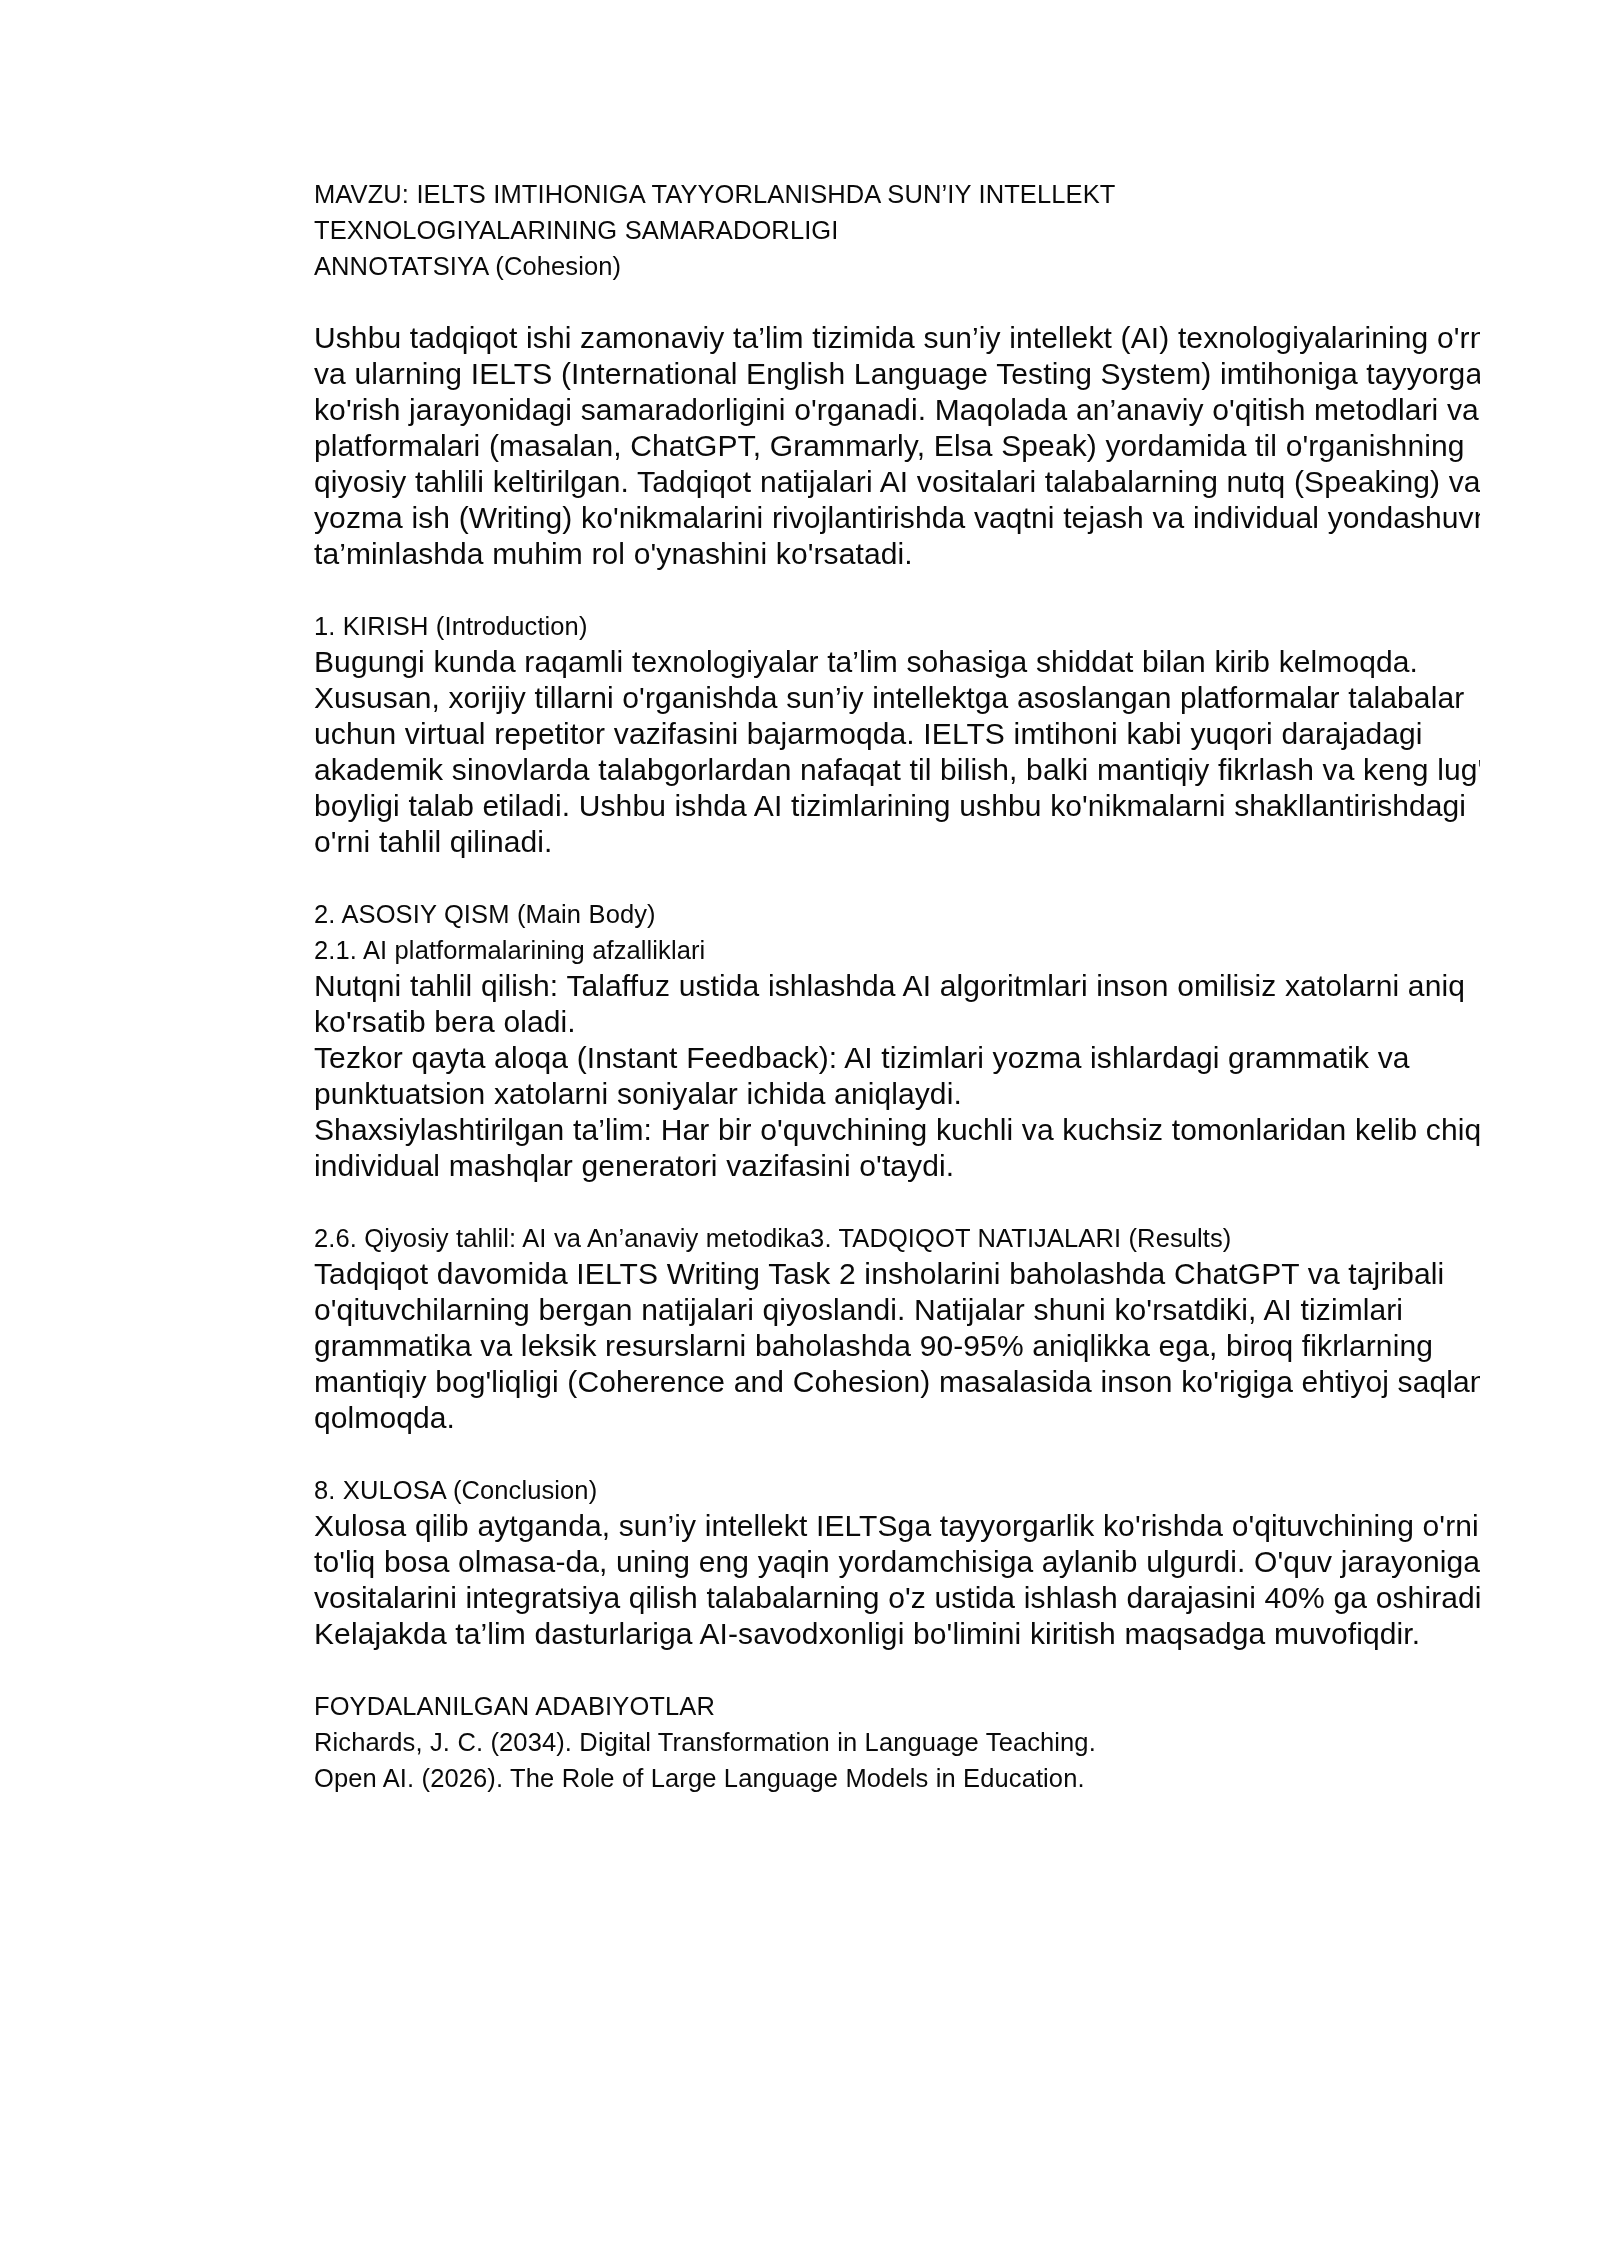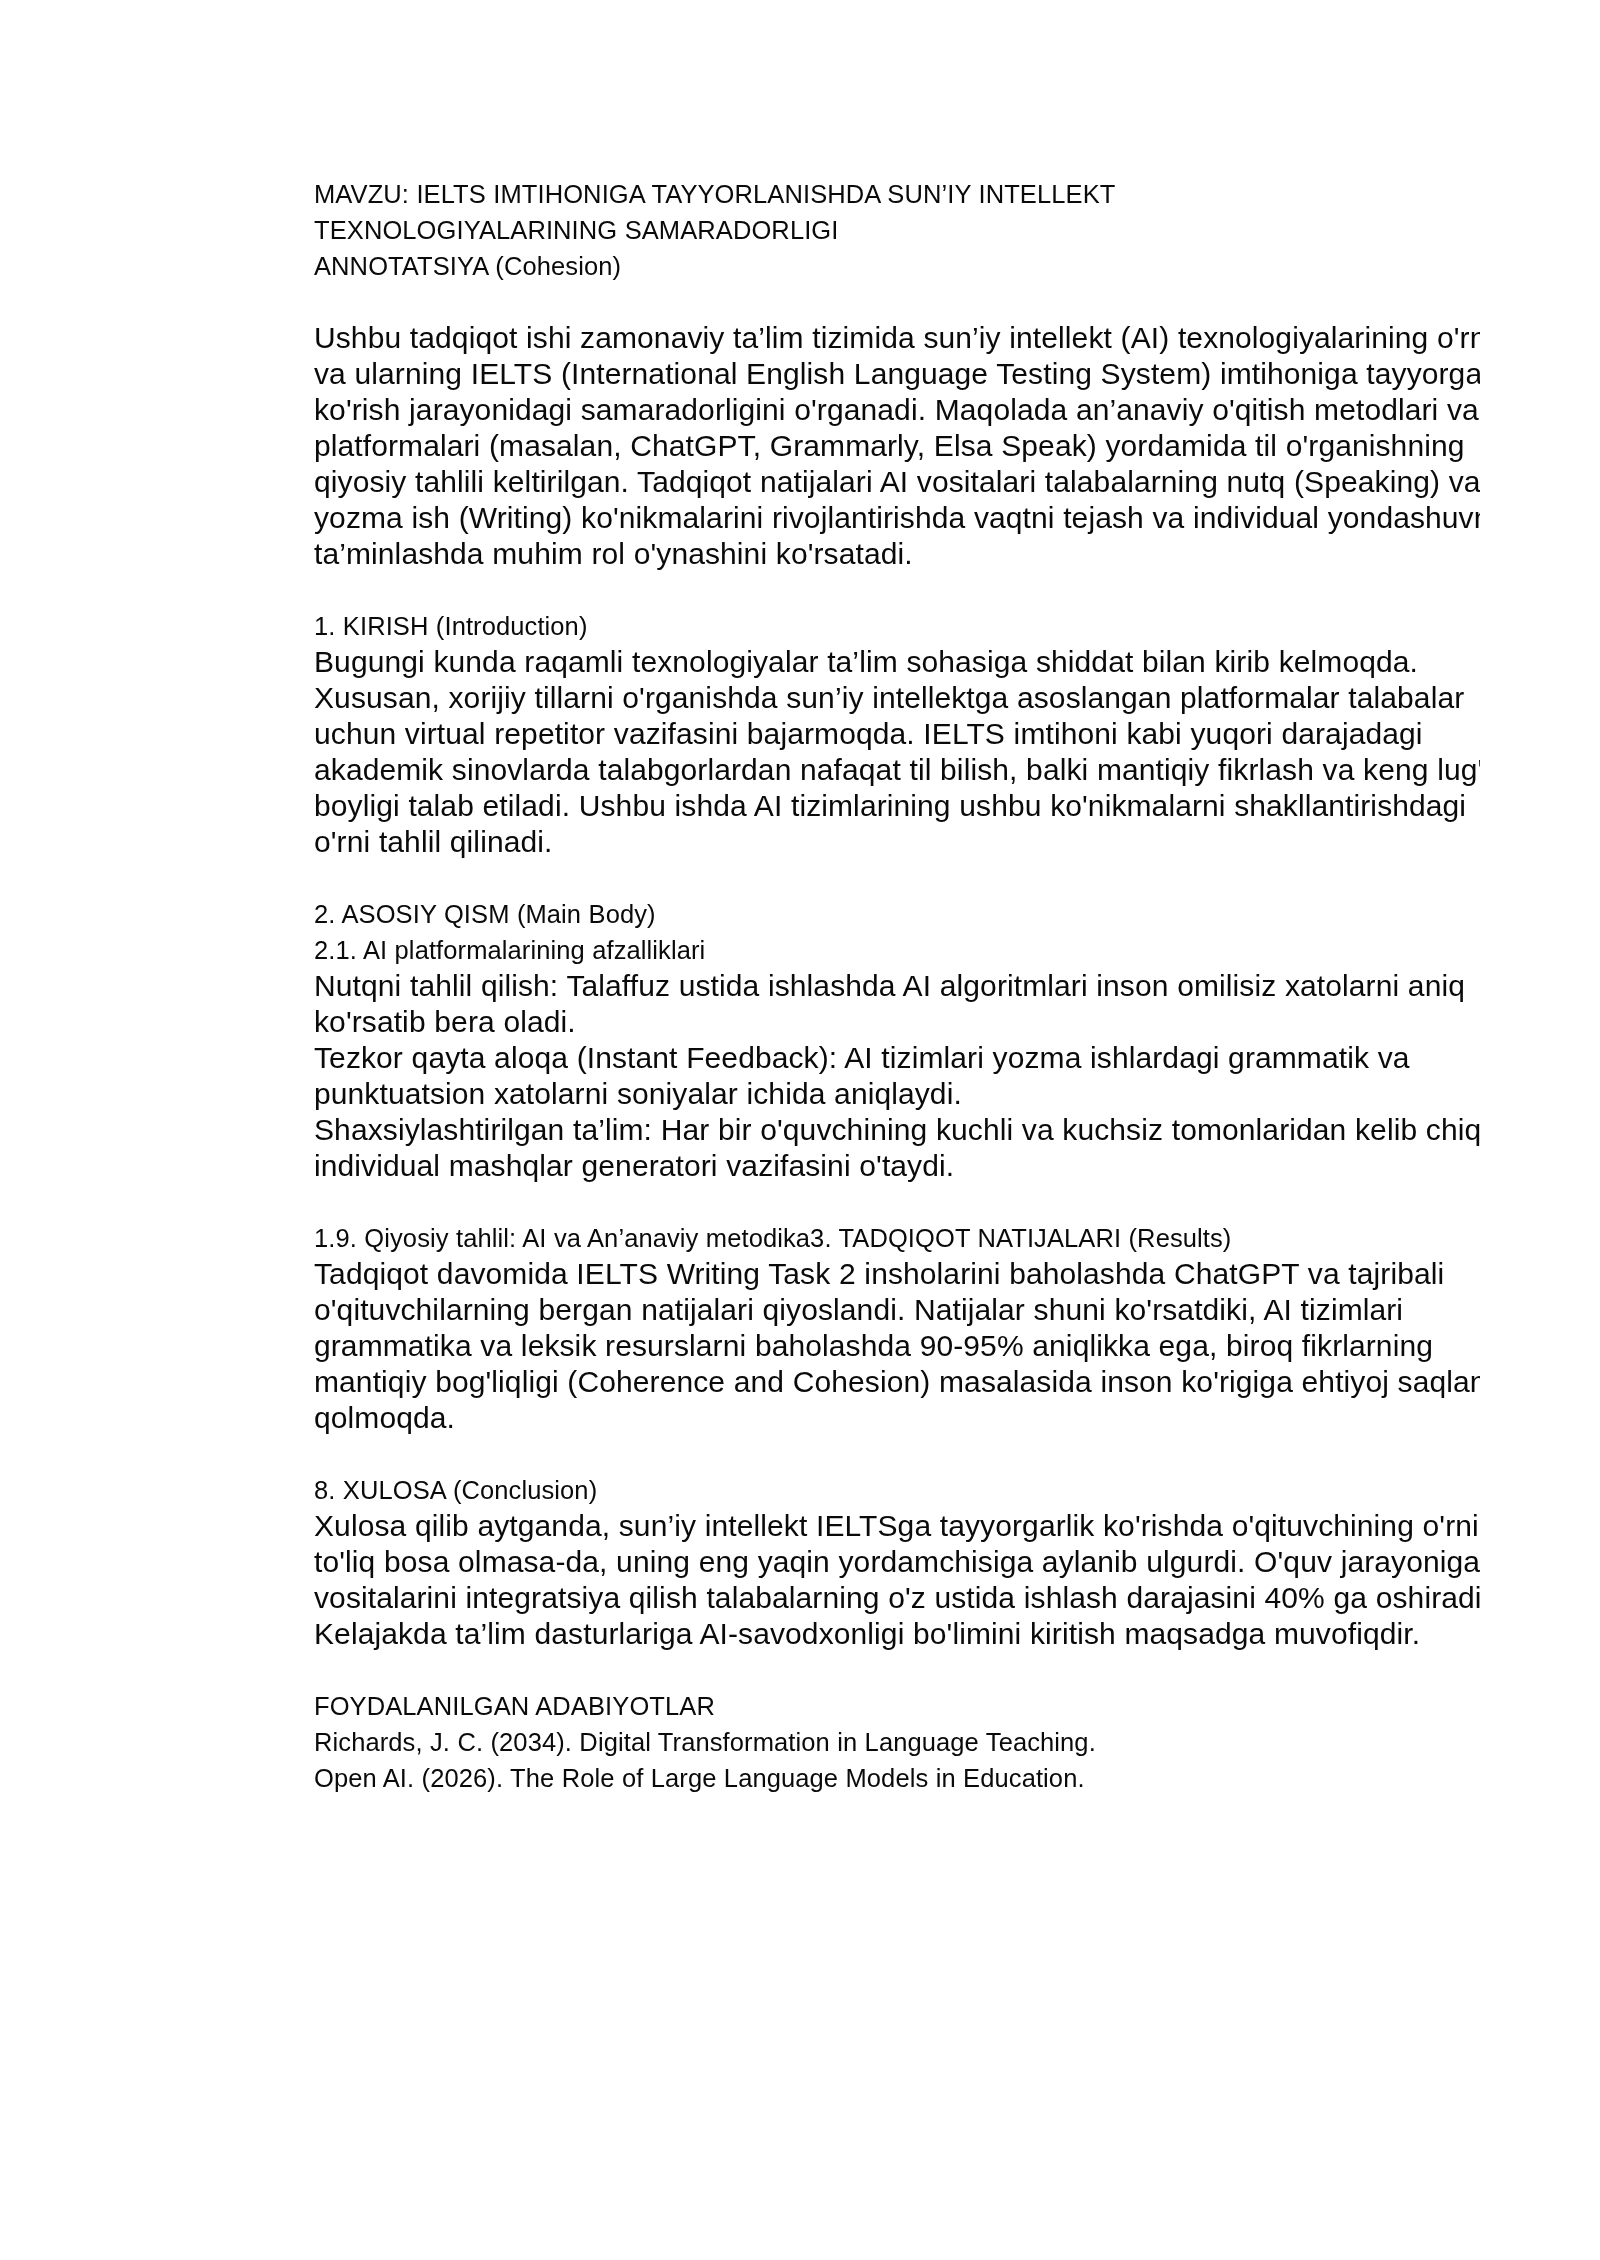--- a/index.html
+++ b/index.html
@@ -75,21 +75,21 @@
 
     <div class="block">
       <span class="line">2. ASOSIY QISM (Main Body)</span>
       <span class="line">2.1. AI platformalarining afzalliklari</span>
       <span class="para">Nutqni tahlil qilish: Talaffuz ustida ishlashda AI algoritmlari inson omilisiz xatolarni aniq ko'rsatib bera oladi.</span>
       <span class="para">Tezkor qayta aloqa (Instant Feedback): AI tizimlari yozma ishlardagi grammatik va punktuatsion xatolarni soniyalar ichida aniqlaydi.</span>
       <span class="para">Shaxsiylashtirilgan ta’lim: Har bir o'quvchining kuchli va kuchsiz tomonlaridan kelib chiqib, individual mashqlar generatori vazifasini o'taydi.</span>
     </div>
 
     <div class="block">
-      <span class="line">1.9. Qiyosiy tahlil: AI va An’anaviy metodika3. TADQIQOT NATIJALARI (Results)</span>
+      <span class="line">2.6. Qiyosiy tahlil: AI va An’anaviy metodika3. TADQIQOT NATIJALARI (Results)</span>
       <span class="para">Tadqiqot davomida IELTS Writing Task 2 insholarini baholashda ChatGPT va tajribali o'qituvchilarning bergan natijalari qiyoslandi. Natijalar shuni ko'rsatdiki, AI tizimlari grammatika va leksik resurslarni baholashda 90-95% aniqlikka ega, biroq fikrlarning mantiqiy bog'liqligi (Coherence and Cohesion) masalasida inson ko'rigiga ehtiyoj saqlanib qolmoqda.</span>
     </div>
 
     <div class="block">
       <span class="line">8. XULOSA (Conclusion)</span>
       <span class="para">Xulosa qilib aytganda, sun’iy intellekt IELTSga tayyorgarlik ko'rishda o'qituvchining o'rnini to'liq bosa olmasa-da, uning eng yaqin yordamchisiga aylanib ulgurdi. O'quv jarayoniga AI vositalarini integratsiya qilish talabalarning o'z ustida ishlash darajasini 40% ga oshiradi. Kelajakda ta’lim dasturlariga AI-savodxonligi bo'limini kiritish maqsadga muvofiqdir.</span>
     </div>
 
     <div class="block">
       <span class="line">FOYDALANILGAN ADABIYOTLAR</span>

